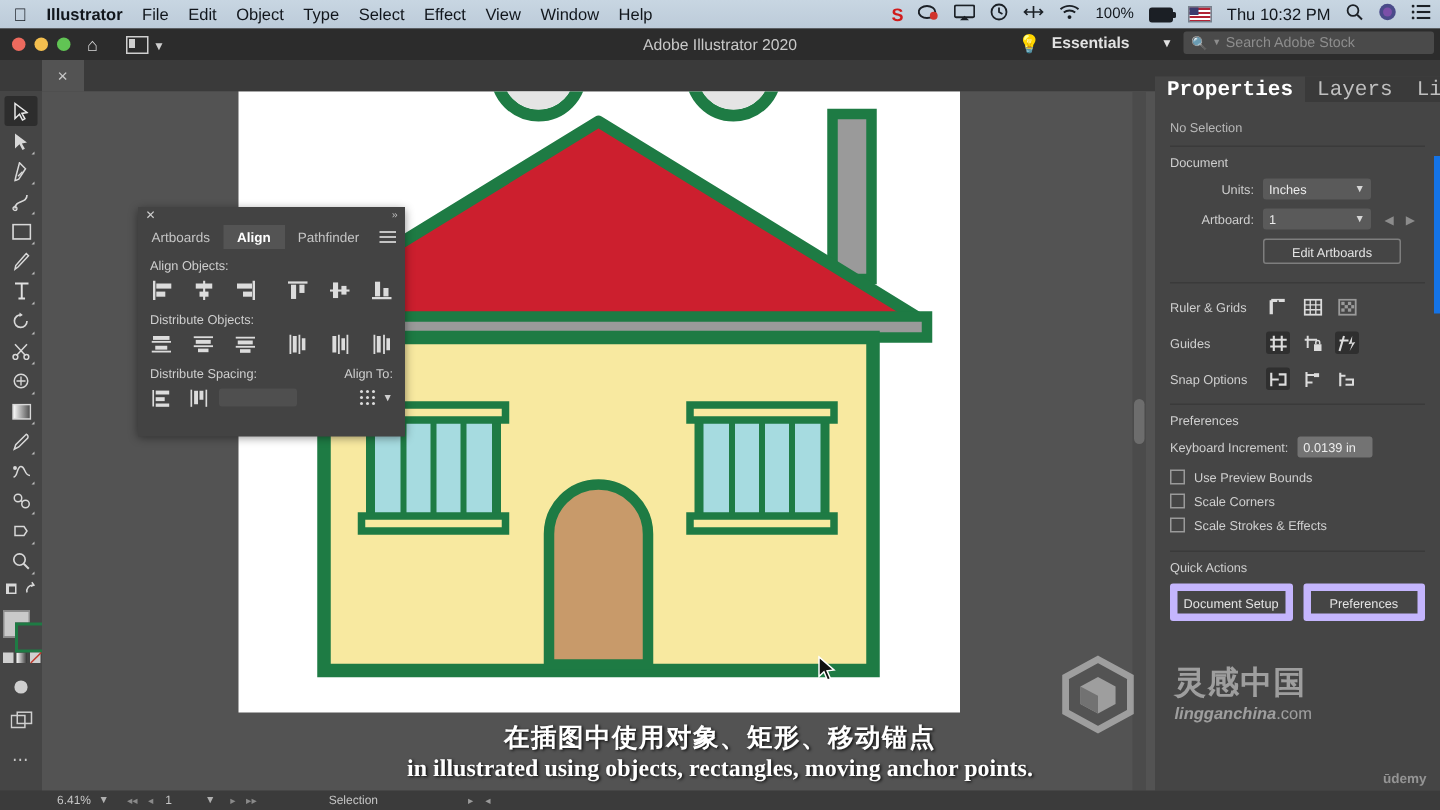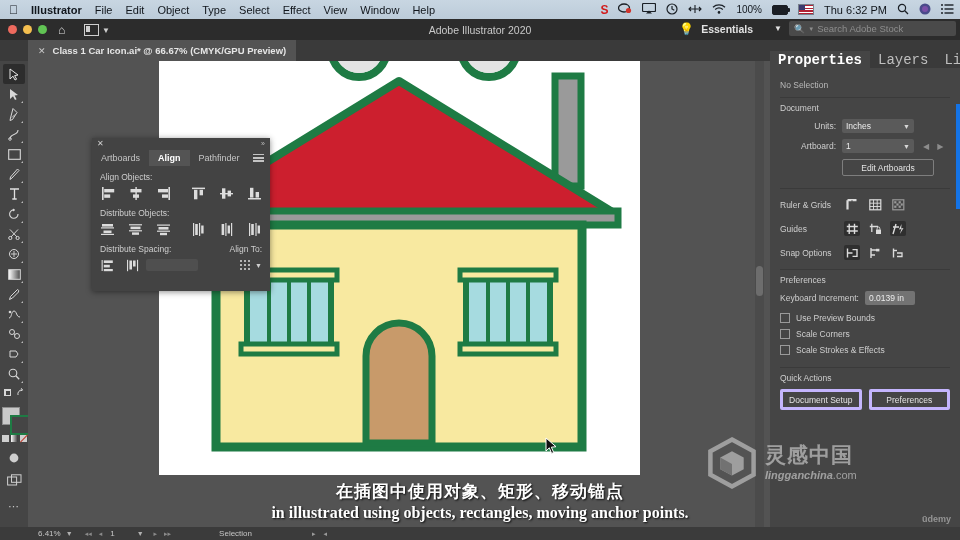--- a/index.html
+++ b/index.html
@@ -125,21 +125,21 @@
   .iconrow .lb{width:64px;color:#cfcfcf;font-size:8.5px;}
   .ibtn{width:16px;height:15px;margin-right:7px;display:flex;align-items:center;justify-content:center;border-radius:2px;}
   .ibtn.on{background:#2f2f2f;}
   .kirow{display:flex;align-items:center;margin-bottom:8px;}
   .kirow .lb{color:#cfcfcf;font-size:8.5px;margin-right:6px;}
   .kival{width:46px;height:14px;background:#737373;border-radius:2px;color:#ececec;font-size:8.5px;
     display:flex;align-items:center;padding-left:4px;}
   .cbrow{display:flex;align-items:center;margin-bottom:6px;color:#cfcfcf;font-size:8.5px;}
   .cb{width:8px;height:8px;border:1px solid #9a9a9a;margin-right:6px;display:block;}
   .qarow{display:flex;gap:7px;margin-top:5px;}
-  .qabtn{flex:1;height:15px;border:3px solid #c4b5fd;border-radius:2px;display:flex;
+  .qabtn{flex:1;height:15px;border:5px solid #c4b5fd;border-radius:2px;display:flex;
     align-items:center;justify-content:center;color:#e4e4e4;font-size:8.5px;}
   .bluebar{position:absolute;right:0;top:53px;width:4px;height:105px;background:#1473e6;}
 
   
   .statusbar{position:absolute;left:0;bottom:0;width:960px;height:13px;background:#3b3b3b;
     display:flex;align-items:center;font-size:8px;color:#c6c6c6;}
   .statusbar .z{margin-left:38px;}
   .statusbar .cv{margin-left:5px;font-size:7px;color:#b0b0b0;}
   .statusbar .nav{margin-left:12px;display:flex;gap:7px;color:#8a8a8a;font-size:7px;}
   .statusbar .pg{margin-left:8px;}
@@ -151,21 +151,21 @@
   
   .subs{position:absolute;left:0;top:474px;width:960px;height:53px;
     display:flex;flex-direction:column;align-items:center;justify-content:center;gap:1px;
     pointer-events:none;}
   .sub-cn{font-size:17px;font-weight:bold;color:#ffffff;letter-spacing:1px;
     text-shadow:1px 1px 2px rgba(0,0,0,.85);font-family:"DejaVu Sans", sans-serif;}
   .sub-en{font-size:16px;font-weight:bold;color:#ffffff;
     text-shadow:1px 1px 2px rgba(0,0,0,.85);font-family:"Liberation Serif", serif;}
 
   
-  .wm{position:absolute;left:705px;top:436px;display:flex;align-items:center;gap:6px;opacity:.55;}
+  .wm{position:absolute;left:705px;top:436px;display:flex;align-items:center;gap:24px;opacity:.55;}
   .wm-logo{width:54px;height:54px;}
   .wm-txt{display:flex;flex-direction:column;line-height:1;}
   .wm-cn{font-size:21px;font-weight:bold;color:#e8e8e8;letter-spacing:1px;font-family:"DejaVu Sans",sans-serif;}
   .wm-en{font-size:13px;font-weight:bold;color:#e8e8e8;font-style:italic;margin-top:2px;}
   .wm-en span{font-weight:normal;font-style:normal;font-size:11px;}
   .udemy{position:absolute;right:9px;bottom:16px;color:#a8a8a8;font-size:9px;font-weight:bold;opacity:.8;margin-top:20px;}
 
   
   .cursor{position:absolute;left:545px;top:437px;}
 </style>
@@ -215,21 +215,21 @@
       <span>
         <svg width="14" height="10" viewBox="0 0 14 10">
             <path d="M1 3.2 A9 9 0 0 1 13 3.2" stroke="#1b2026" stroke-width="1.3" fill="none"></path>
             <path d="M3.2 5.4 A6 6 0 0 1 10.8 5.4" stroke="#1b2026" stroke-width="1.3" fill="none"></path>
             <circle cx="7" cy="8.4" r="1.3" fill="#1b2026"></circle>
           </svg>
       </span>
       <span class="battpct">100%</span>
       <span class="batt"></span>
       <span class="flagicon"></span>
-      <span class="clock">Thu 6:32 PM</span>
+      <span class="clock">Thu 10:32 PM</span>
       <span>
         <svg width="12" height="12" viewBox="0 0 12 12">
             <circle cx="5" cy="5" r="3.6" fill="none" stroke="#1b2026" stroke-width="1.2"></circle>
             <path d="M7.8 7.8 L11 11" stroke="#1b2026" stroke-width="1.3"></path>
           </svg>
       </span>
       <span>
         <svg width="12" height="12" viewBox="0 0 12 12">
             <circle cx="6" cy="6" r="5.5" fill="#4a4b8a"></circle>
             <circle cx="6" cy="6" r="3" fill="#7b4fa8"></circle>
@@ -272,21 +272,20 @@
         <span class="mag">🔍</span>
         <span class="cv" style="font-size:6px;">▼</span>
         <span>Search Adobe Stock</span>
       </span>
     </div>
   </div>
 
   <div class="tabbar">
     <div class="doctab">
       <span class="x">✕</span>
-      <span>Class 1 Car Icon.ai* @ 66.67% (CMYK/GPU Preview)</span>
     </div>
   </div>
 
   <div class="toolbar">
     <div class="tool sel">
       <svg width="10" height="13" viewBox="0 0 10 13">
           <path d="M1 1 L1 11 L4 8.2 L6 12 L7.6 11.2 L5.6 7.6 L9 7 Z" fill="none" stroke="#e8e8e8" stroke-width="1"></path>
         </svg>
     </div>
     <div class="tool">

